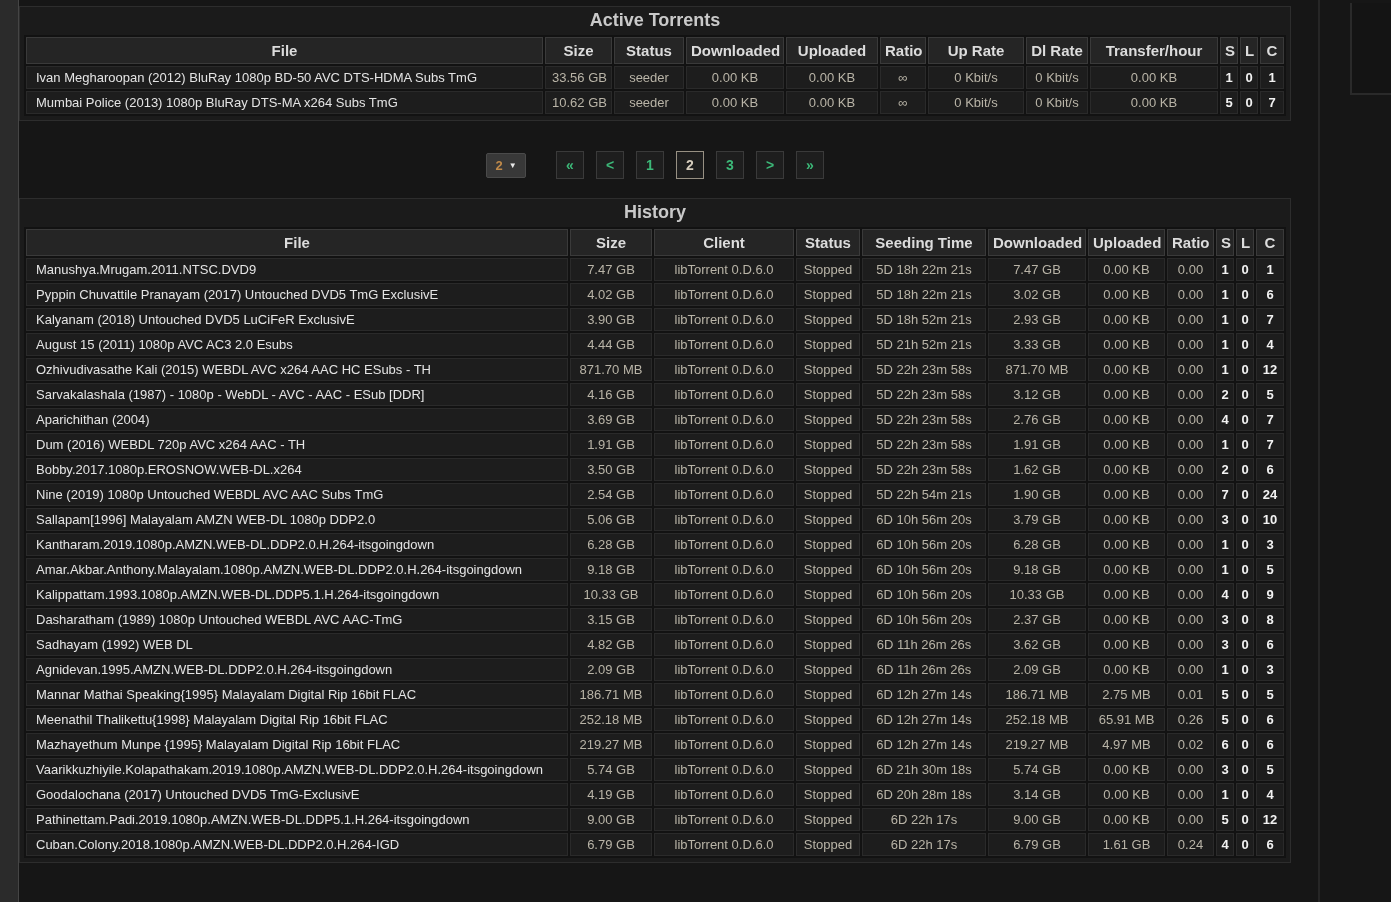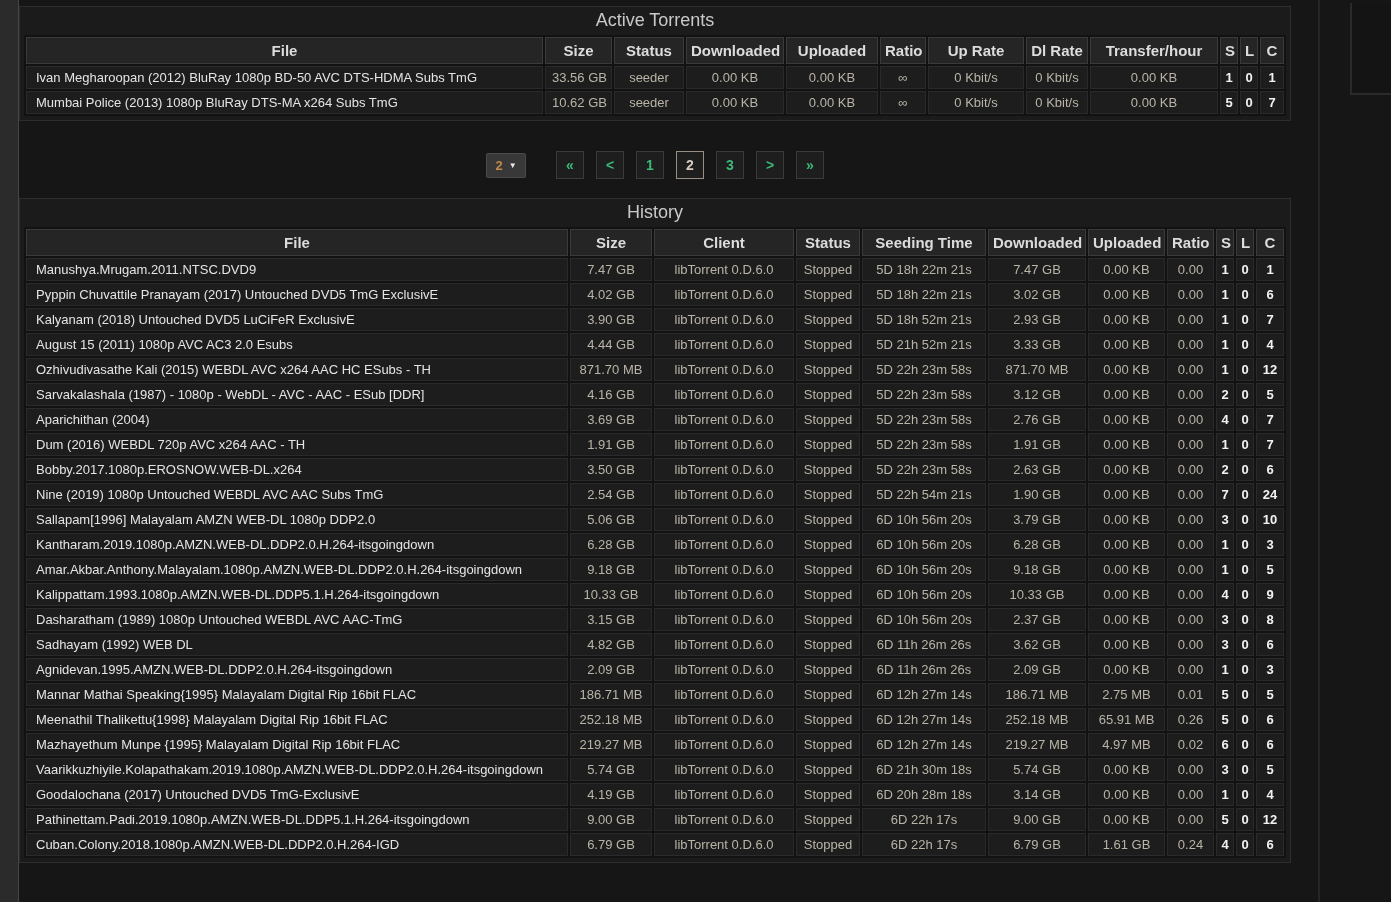--- a/index.html
+++ b/index.html
@@ -26,21 +26,21 @@
   }
   .content {
     position:absolute; left:19px; top:0; width:1272px; height:902px;
   }
   .panel {
     background:#1b1b1b;
     border:1px solid #2d2d2d;
     padding:0 4px 4px 4px;
   }
   .panel-title {
-    text-align:center; font-weight:normal; font-size:18px; color:#c9c9c9;
+    text-align:center; font-weight:bold; font-size:18px; color:#c9c9c9;
     padding:3px 0 4px 0;
   }
   table {
     width:100%;
     border-collapse:separate;
     border-spacing:2px;
     background:#121212;
     table-layout:fixed;
   }
   th {
@@ -295,21 +295,21 @@
             <td class="c-s">1</td>
             <td class="c-l">0</td>
             <td class="c-c">7</td>
           </tr>
           <tr>
             <td class="c-file">Bobby.2017.1080p.EROSNOW.WEB-DL.x264</td>
             <td class="c-size">3.50 GB</td>
             <td class="c-client">libTorrent 0.D.6.0</td>
             <td class="c-status">Stopped</td>
             <td class="c-seeding">5D 22h 23m 58s</td>
-            <td class="c-downloaded">2.63 GB</td>
+            <td class="c-downloaded">1.62 GB</td>
             <td class="c-uploaded">0.00 KB</td>
             <td class="c-ratio">0.00</td>
             <td class="c-s">2</td>
             <td class="c-l">0</td>
             <td class="c-c">6</td>
           </tr>
           <tr>
             <td class="c-file">Nine (2019) 1080p Untouched WEBDL AVC AAC Subs TmG</td>
             <td class="c-size">2.54 GB</td>
             <td class="c-client">libTorrent 0.D.6.0</td>

